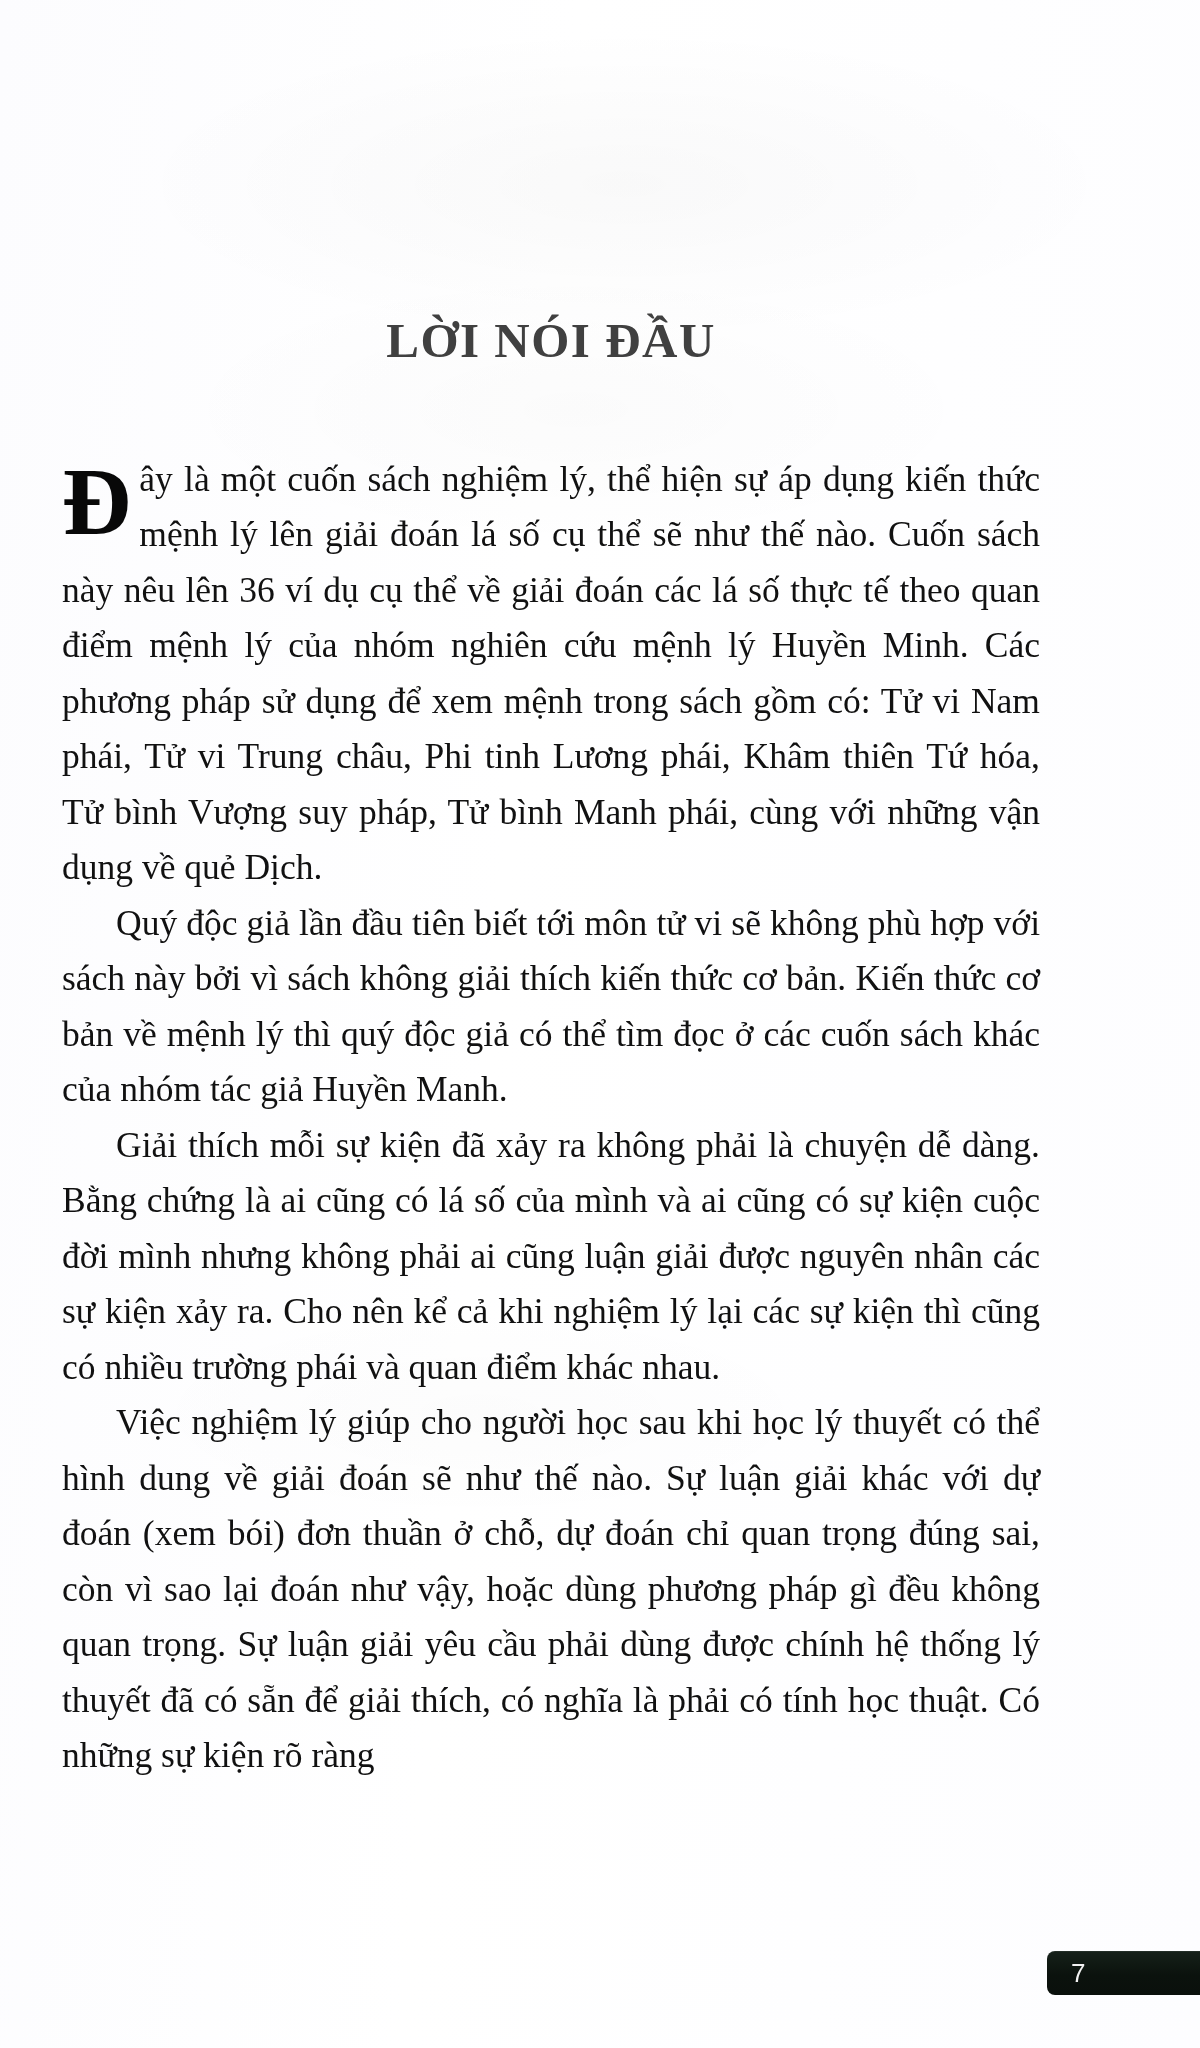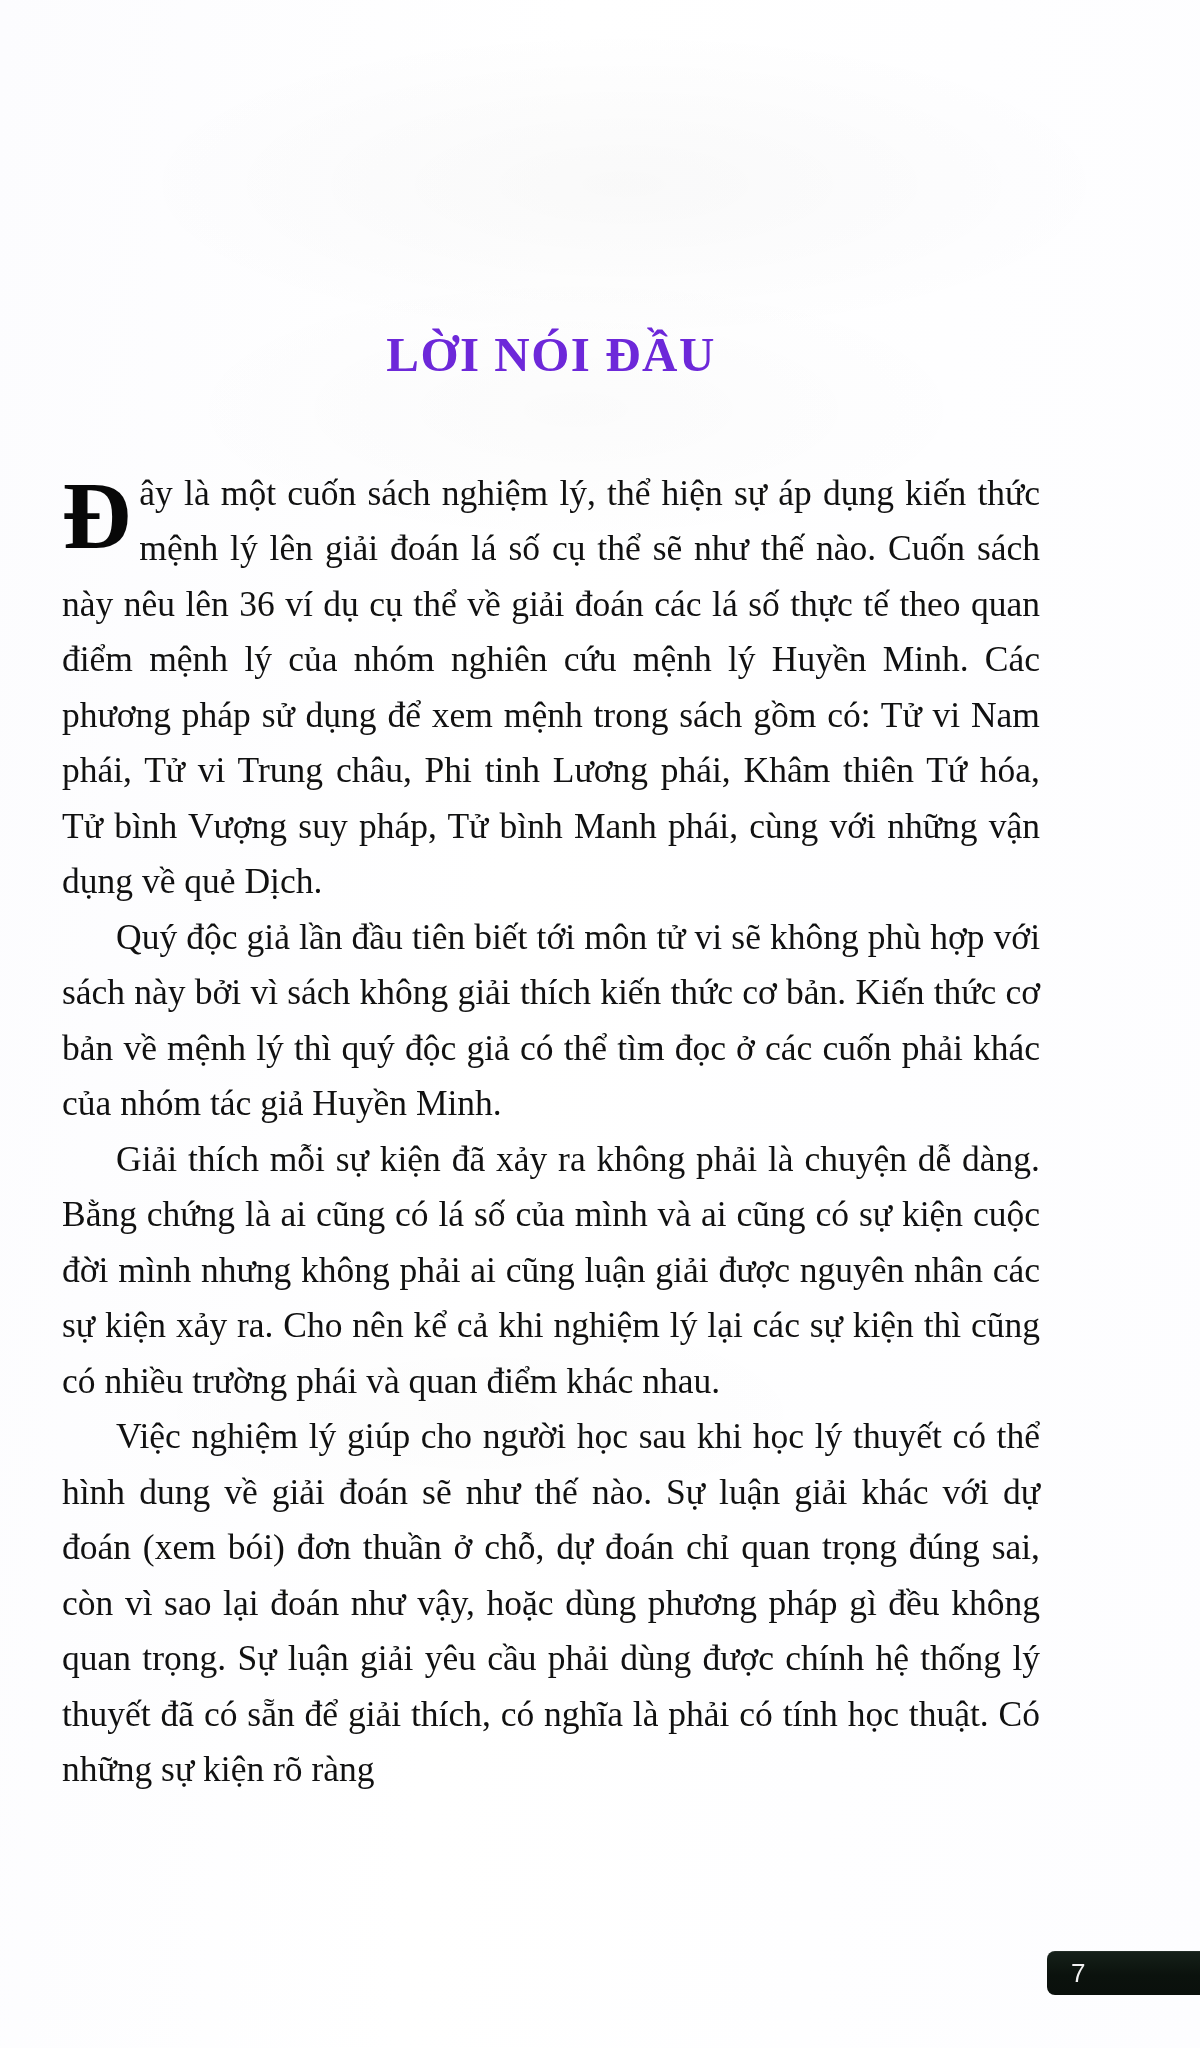--- a/index.html
+++ b/index.html
@@ -36,29 +36,29 @@
   }
   .content {
     position: absolute;
     left: 62px;
     top: 0;
     width: 978px;
     z-index: 2;
   }
 
   .page-title {
-    margin: 16px;
+    margin: 2px;
     padding-top: 312px;
     text-align: center;
     font-size: 49px;
     font-weight: 700;
     letter-spacing: 1.5px;
     line-height: 1.1;
     font-family: "Liberation Serif", "DejaVu Serif", serif;
-    color: #6d28d9;
+    color: #404040;
   }
 
   .body-text {
     margin-top: 84px;
   }
 
   p.para {
     margin: 0;
     font-size: 35.5px;
     line-height: 55.5px;
@@ -114,21 +114,21 @@
 <div class="page">
 
   <div class="content">
 
     <h1 class="page-title">LỜI NÓI ĐẦU</h1>
 
     <div class="body-text">
 
       <p class="para first"><span class="dropcap">Đ</span><span>ây là một cuốn sách nghiệm lý, thể hiện sự áp dụng kiến thức mệnh lý lên giải đoán lá số cụ thể sẽ như thế nào. Cuốn sách này nêu lên 36 ví dụ cụ thể về giải đoán các lá số thực tế theo quan điểm mệnh lý của nhóm nghiên cứu mệnh lý Huyền Minh. Các phương pháp sử dụng để xem mệnh trong sách gồm có: Tử vi Nam phái, Tử vi Trung châu, Phi tinh Lương phái, Khâm thiên Tứ hóa, Tử bình Vượng suy pháp, Tử bình Manh phái, cùng với những vận dụng về quẻ Dịch.</span></p>
 
-      <p class="para"><span>Quý độc giả lần đầu tiên biết tới môn tử vi sẽ không phù hợp với sách này bởi vì sách không giải thích kiến thức cơ bản. Kiến thức cơ bản về mệnh lý thì quý độc giả có thể tìm đọc ở các cuốn phải khác của nhóm tác giả Huyền Minh.</span></p>
+      <p class="para"><span>Quý độc giả lần đầu tiên biết tới môn tử vi sẽ không phù hợp với sách này bởi vì sách không giải thích kiến thức cơ bản. Kiến thức cơ bản về mệnh lý thì quý độc giả có thể tìm đọc ở các cuốn sách khác của nhóm tác giả Huyền Manh.</span></p>
 
       <p class="para"><span>Giải thích mỗi sự kiện đã xảy ra không phải là chuyện dễ dàng. Bằng chứng là ai cũng có lá số của mình và ai cũng có sự kiện cuộc đời mình nhưng không phải ai cũng luận giải được nguyên nhân các sự kiện xảy ra. Cho nên kể cả khi nghiệm lý lại các sự kiện thì cũng có nhiều trường phái và quan điểm khác nhau.</span></p>
 
       <p class="para"><span>Việc nghiệm lý giúp cho người học sau khi học lý thuyết có thể hình dung về giải đoán sẽ như thế nào. Sự luận giải khác với dự đoán (xem bói) đơn thuần ở chỗ, dự đoán chỉ quan trọng đúng sai, còn vì sao lại đoán như vậy, hoặc dùng phương pháp gì đều không quan trọng. Sự luận giải yêu cầu phải dùng được chính hệ thống lý thuyết đã có sẵn để giải thích, có nghĩa là phải có tính học thuật. Có những sự kiện rõ ràng</span></p>
 
     </div>
   </div>
 
   <div class="page-number-bar">
     <span class="page-number">7</span>

